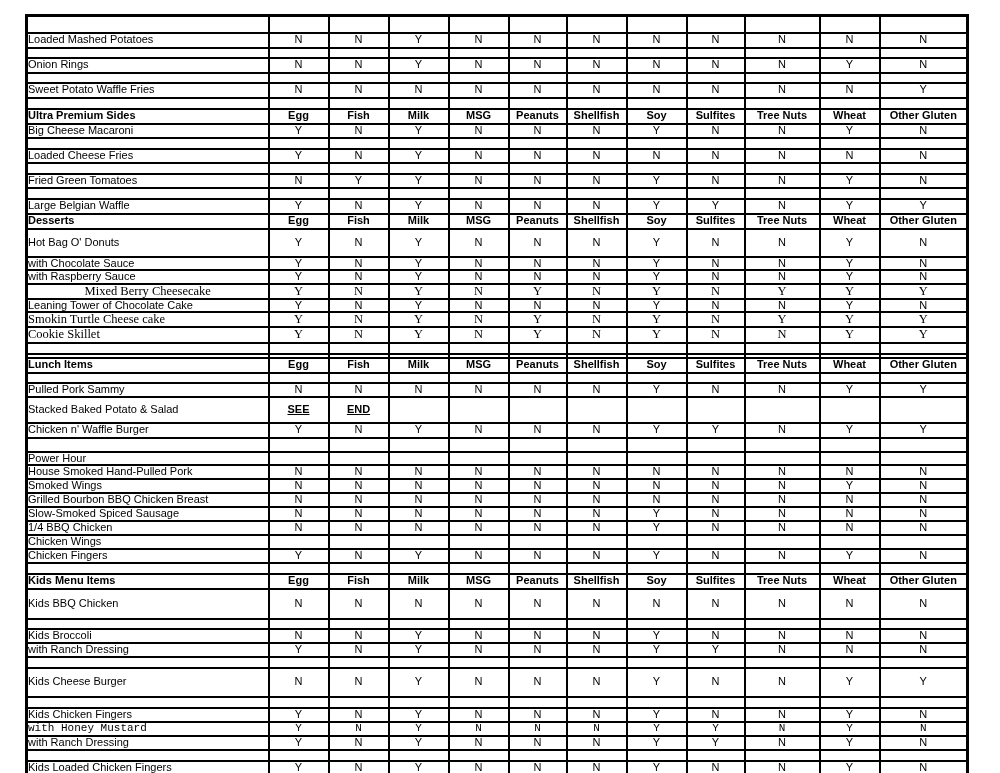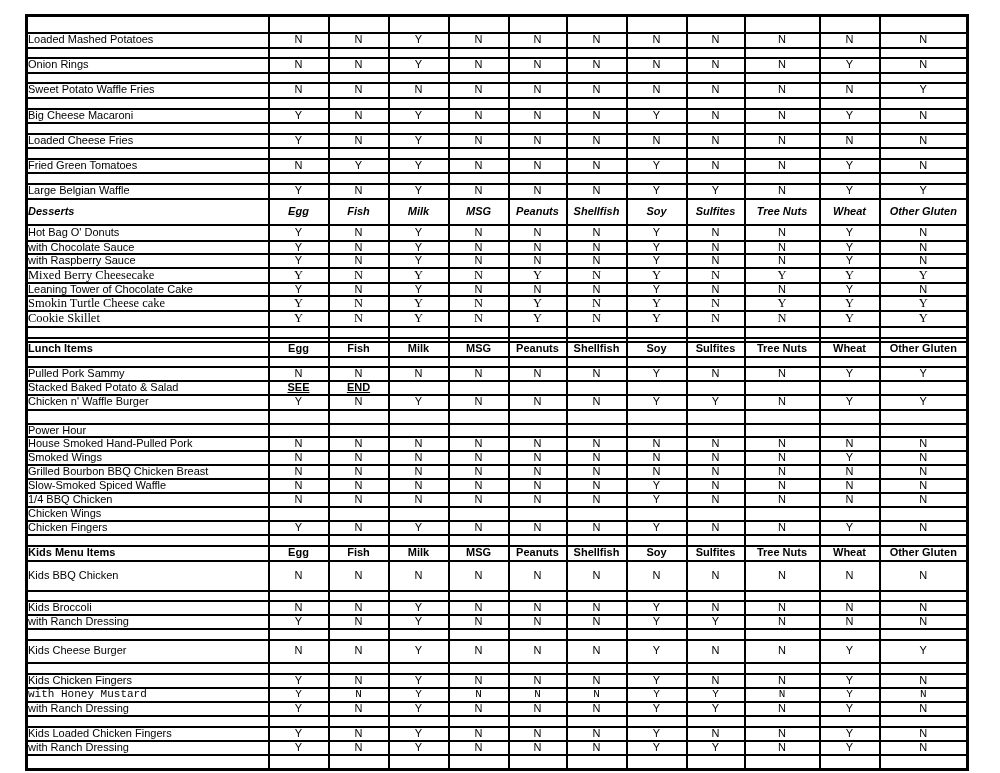--- a/index.html
+++ b/index.html
@@ -44,21 +44,21 @@
   }
   tr.section td.label,
   tr.section td.val {
     font-weight: bold;
   }
   tr.serif td {
     font-family: "Liberation Serif", serif;
     font-size: 12.5px;
   }
   td.center-label {
-    text-align: left;
+    text-align: center;
     padding-left: 0;
   }
   td.boldval {
     font-weight: bold;
     text-decoration: underline;
   }
 </style>
 </head>
 <body>
 
@@ -170,20 +170,34 @@
           <td></td>
           <td></td>
           <td></td>
           <td></td>
           <td></td>
           <td></td>
           <td></td>
           <td></td>
           <td></td>
         </tr>
+        <tr class="section" style="height: 15px;">
+          <td class="label">Ultra Premium Sides</td>
+          <td class="val">Egg</td>
+          <td class="val">Fish</td>
+          <td class="val">Milk</td>
+          <td class="val">MSG</td>
+          <td class="val">Peanuts</td>
+          <td class="val">Shellfish</td>
+          <td class="val">Soy</td>
+          <td class="val">Sulfites</td>
+          <td class="val">Tree Nuts</td>
+          <td class="val">Wheat</td>
+          <td class="val">Other Gluten</td>
+        </tr>
         <tr style="height: 14px;">
           <td class="label">Big Cheese Macaroni</td>
           <td class="val">Y</td>
           <td class="val">N</td>
           <td class="val">Y</td>
           <td class="val">N</td>
           <td class="val">N</td>
           <td class="val">N</td>
           <td class="val">Y</td>
           <td class="val">N</td>
@@ -268,35 +282,35 @@
           <td class="val">Y</td>
           <td class="val">N</td>
           <td class="val">N</td>
           <td class="val">N</td>
           <td class="val">Y</td>
           <td class="val">Y</td>
           <td class="val">N</td>
           <td class="val">Y</td>
           <td class="val">Y</td>
         </tr>
-        <tr class="section" style="height: 26px; font-style: italic;">
+        <tr class="section" style="height: 15px;">
           <td class="label">Desserts</td>
           <td class="val">Egg</td>
           <td class="val">Fish</td>
           <td class="val">Milk</td>
           <td class="val">MSG</td>
           <td class="val">Peanuts</td>
           <td class="val">Shellfish</td>
           <td class="val">Soy</td>
           <td class="val">Sulfites</td>
           <td class="val">Tree Nuts</td>
           <td class="val">Wheat</td>
           <td class="val">Other Gluten</td>
         </tr>
-        <tr style="height: 16px;">
+        <tr style="height: 28px;">
           <td class="label">Hot Bag O' Donuts</td>
           <td class="val">Y</td>
           <td class="val">N</td>
           <td class="val">Y</td>
           <td class="val">N</td>
           <td class="val">N</td>
           <td class="val">N</td>
           <td class="val">Y</td>
           <td class="val">N</td>
           <td class="val">N</td>
@@ -450,21 +464,21 @@
           <td class="val">N</td>
           <td class="val">N</td>
           <td class="val">N</td>
           <td class="val">N</td>
           <td class="val">Y</td>
           <td class="val">N</td>
           <td class="val">N</td>
           <td class="val">Y</td>
           <td class="val">Y</td>
         </tr>
-        <tr style="height: 14px;">
+        <tr style="height: 26px;">
           <td class="label">Stacked Baked Potato &amp; Salad</td>
           <td class="val boldval">SEE</td>
           <td class="val boldval">END</td>
           <td class="val boldval"></td>
           <td class="val boldval"></td>
           <td class="val boldval"></td>
           <td class="val boldval"></td>
           <td class="val boldval"></td>
           <td class="val boldval"></td>
           <td class="val boldval"></td>
@@ -549,21 +563,21 @@
           <td class="val">N</td>
           <td class="val">N</td>
           <td class="val">N</td>
           <td class="val">N</td>
           <td class="val">N</td>
           <td class="val">N</td>
           <td class="val">N</td>
           <td class="val">N</td>
         </tr>
         <tr style="height: 13px;">
-          <td class="label">Slow-Smoked Spiced Waffle</td>
+          <td class="label">Slow-Smoked Spiced Sausage</td>
           <td class="val">N</td>
           <td class="val">N</td>
           <td class="val">N</td>
           <td class="val">N</td>
           <td class="val">N</td>
           <td class="val">N</td>
           <td class="val">Y</td>
           <td class="val">N</td>
           <td class="val">N</td>
           <td class="val">N</td>
@@ -702,21 +716,21 @@
           <td></td>
           <td></td>
           <td></td>
           <td></td>
           <td></td>
           <td></td>
           <td></td>
           <td></td>
           <td></td>
         </tr>
-        <tr style="height: 23px;">
+        <tr style="height: 29px;">
           <td class="label">Kids Cheese Burger</td>
           <td class="val">N</td>
           <td class="val">N</td>
           <td class="val">Y</td>
           <td class="val">N</td>
           <td class="val">N</td>
           <td class="val">N</td>
           <td class="val">Y</td>
           <td class="val">N</td>
           <td class="val">N</td>

